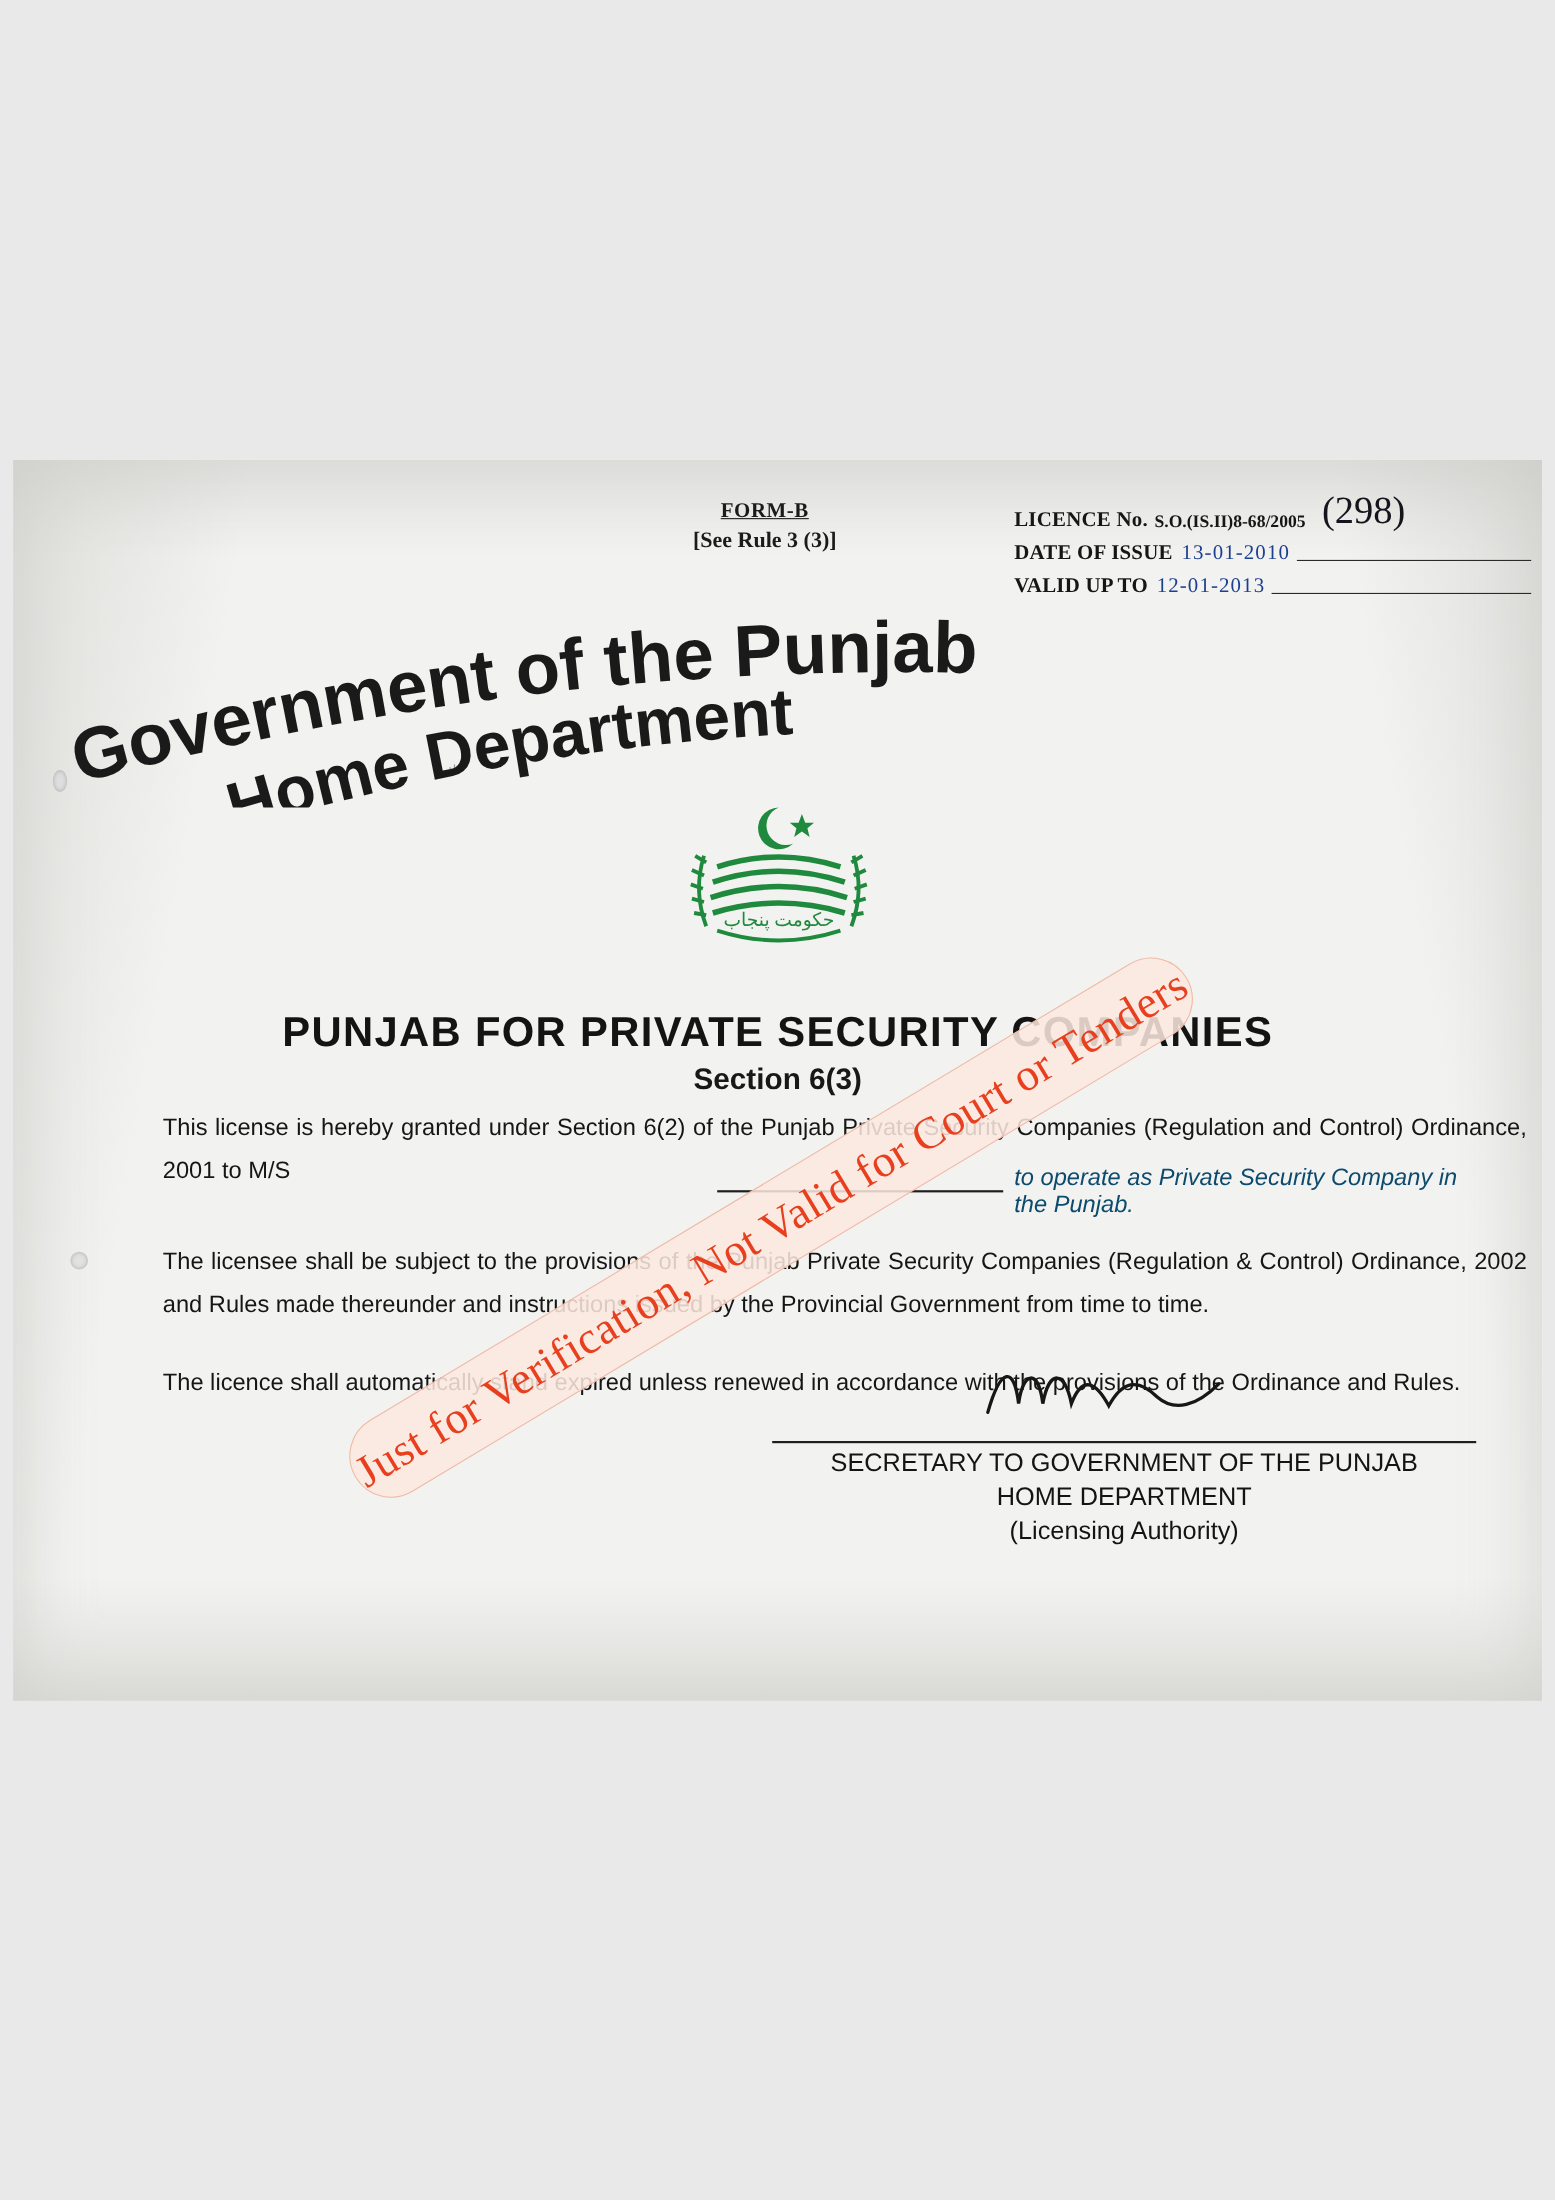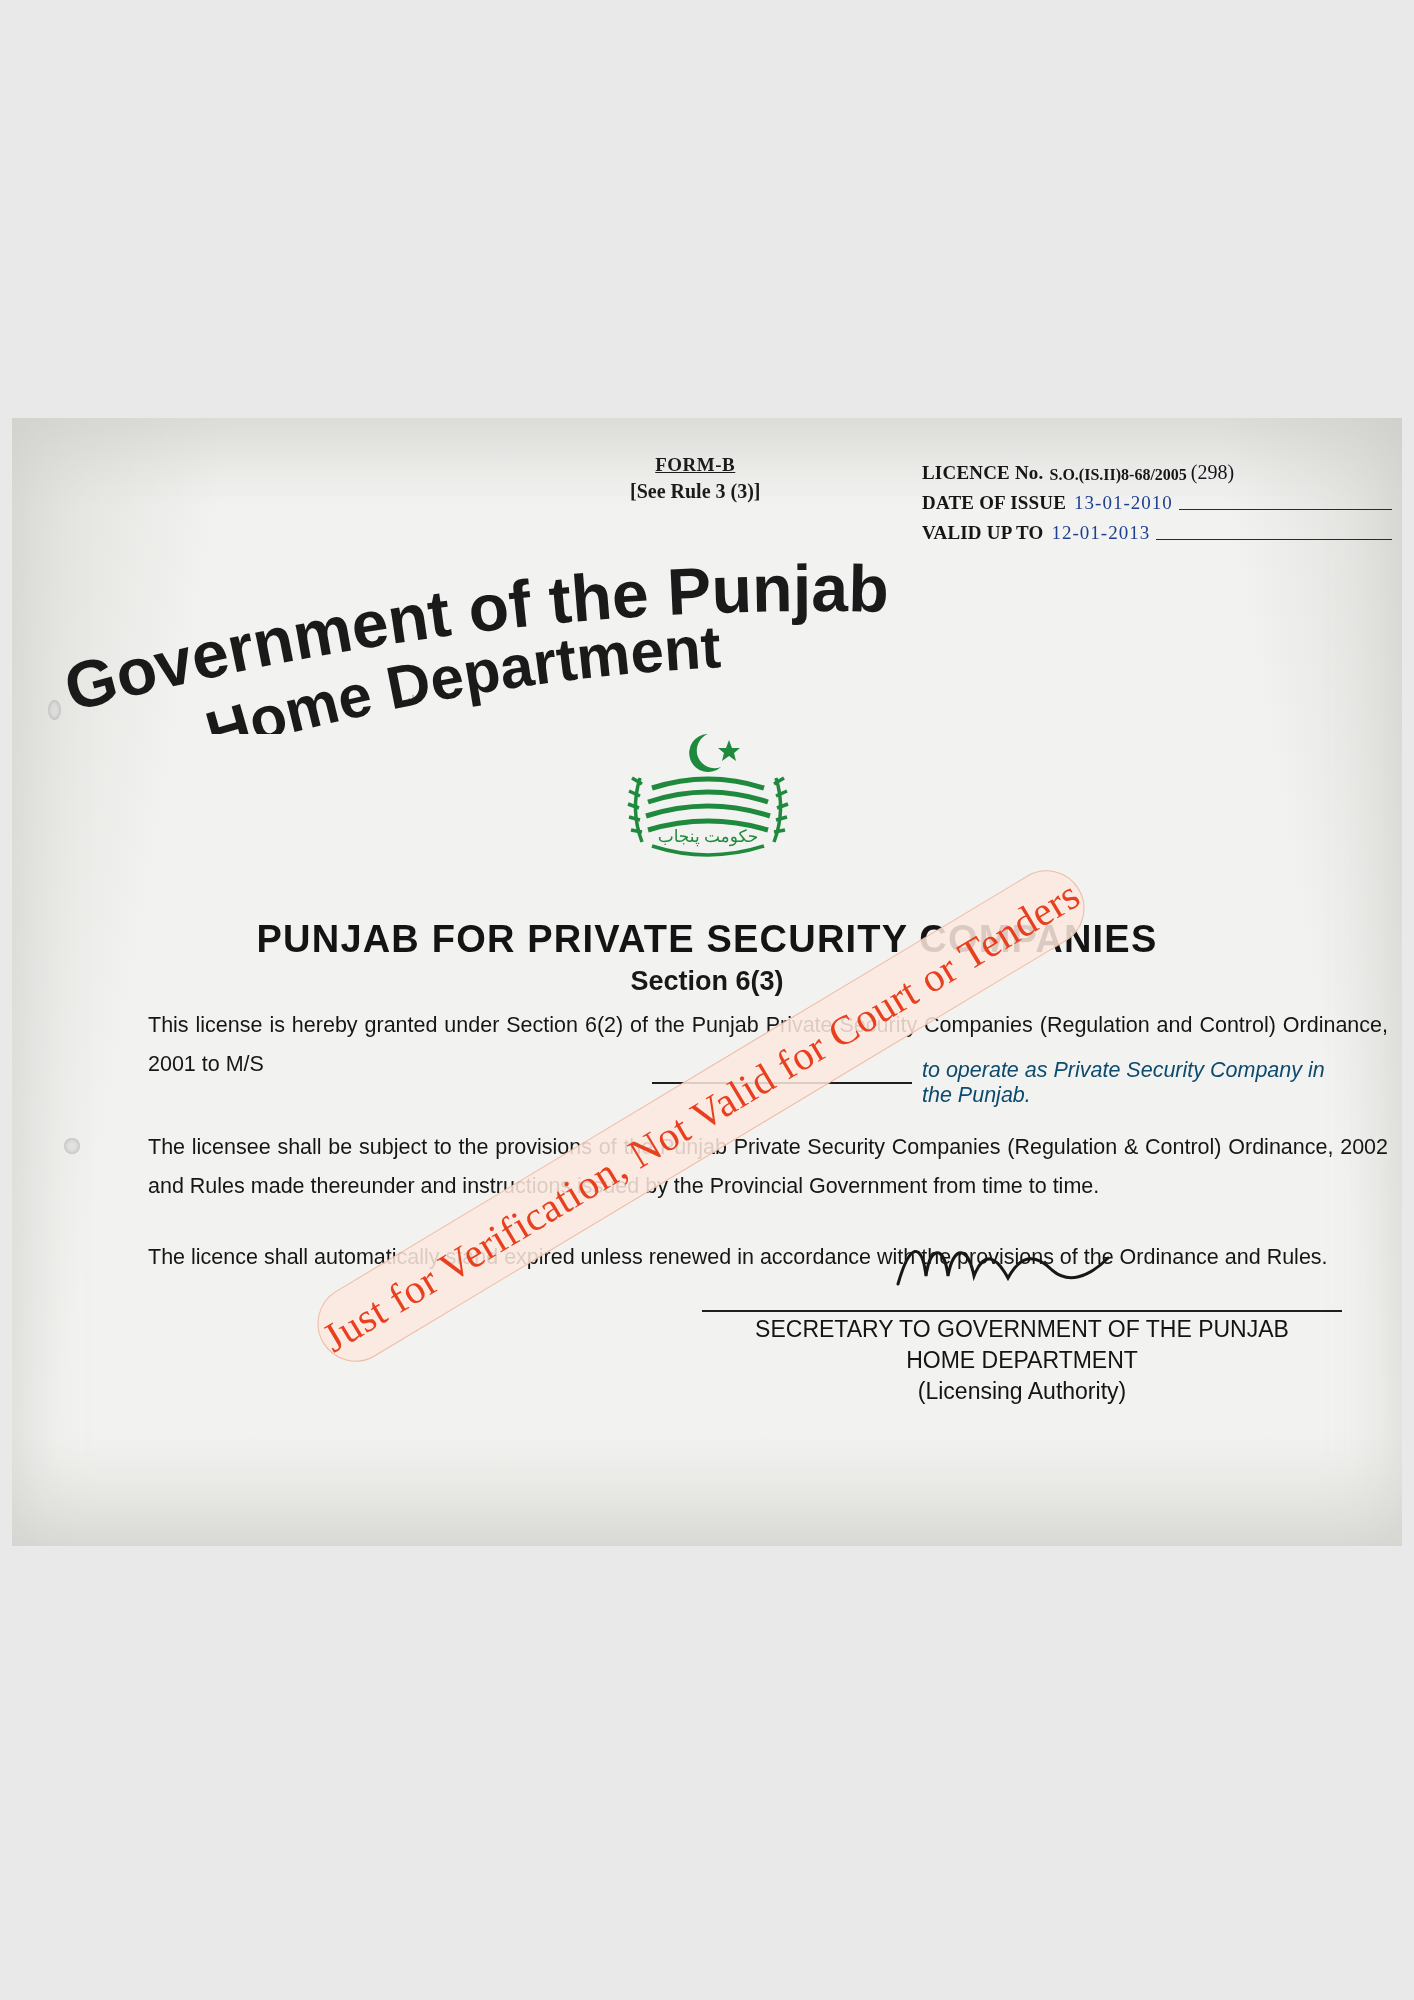--- a/index.html
+++ b/index.html
@@ -98,23 +98,23 @@
   }
   .meta-hand {
     font-family: "Liberation Serif", serif;
     font-size: 19px;
     color: #1d3f8f;
     margin-left: 8px;
     letter-spacing: 1px;
   }
   .meta-hand-big {
     font-family: "Liberation Serif", serif;
-    font-size: 20px;
+    font-size: 35px;
     color: #14141c;
-    margin-left: 4px;
+    margin-left: 15px;
   }
   .meta-rule {
     flex: 1;
     border-bottom: 1.5px solid #2a2a2a;
     margin-left: 6px;
     margin-bottom: 4px;
     height: 0;
   }
 
   

